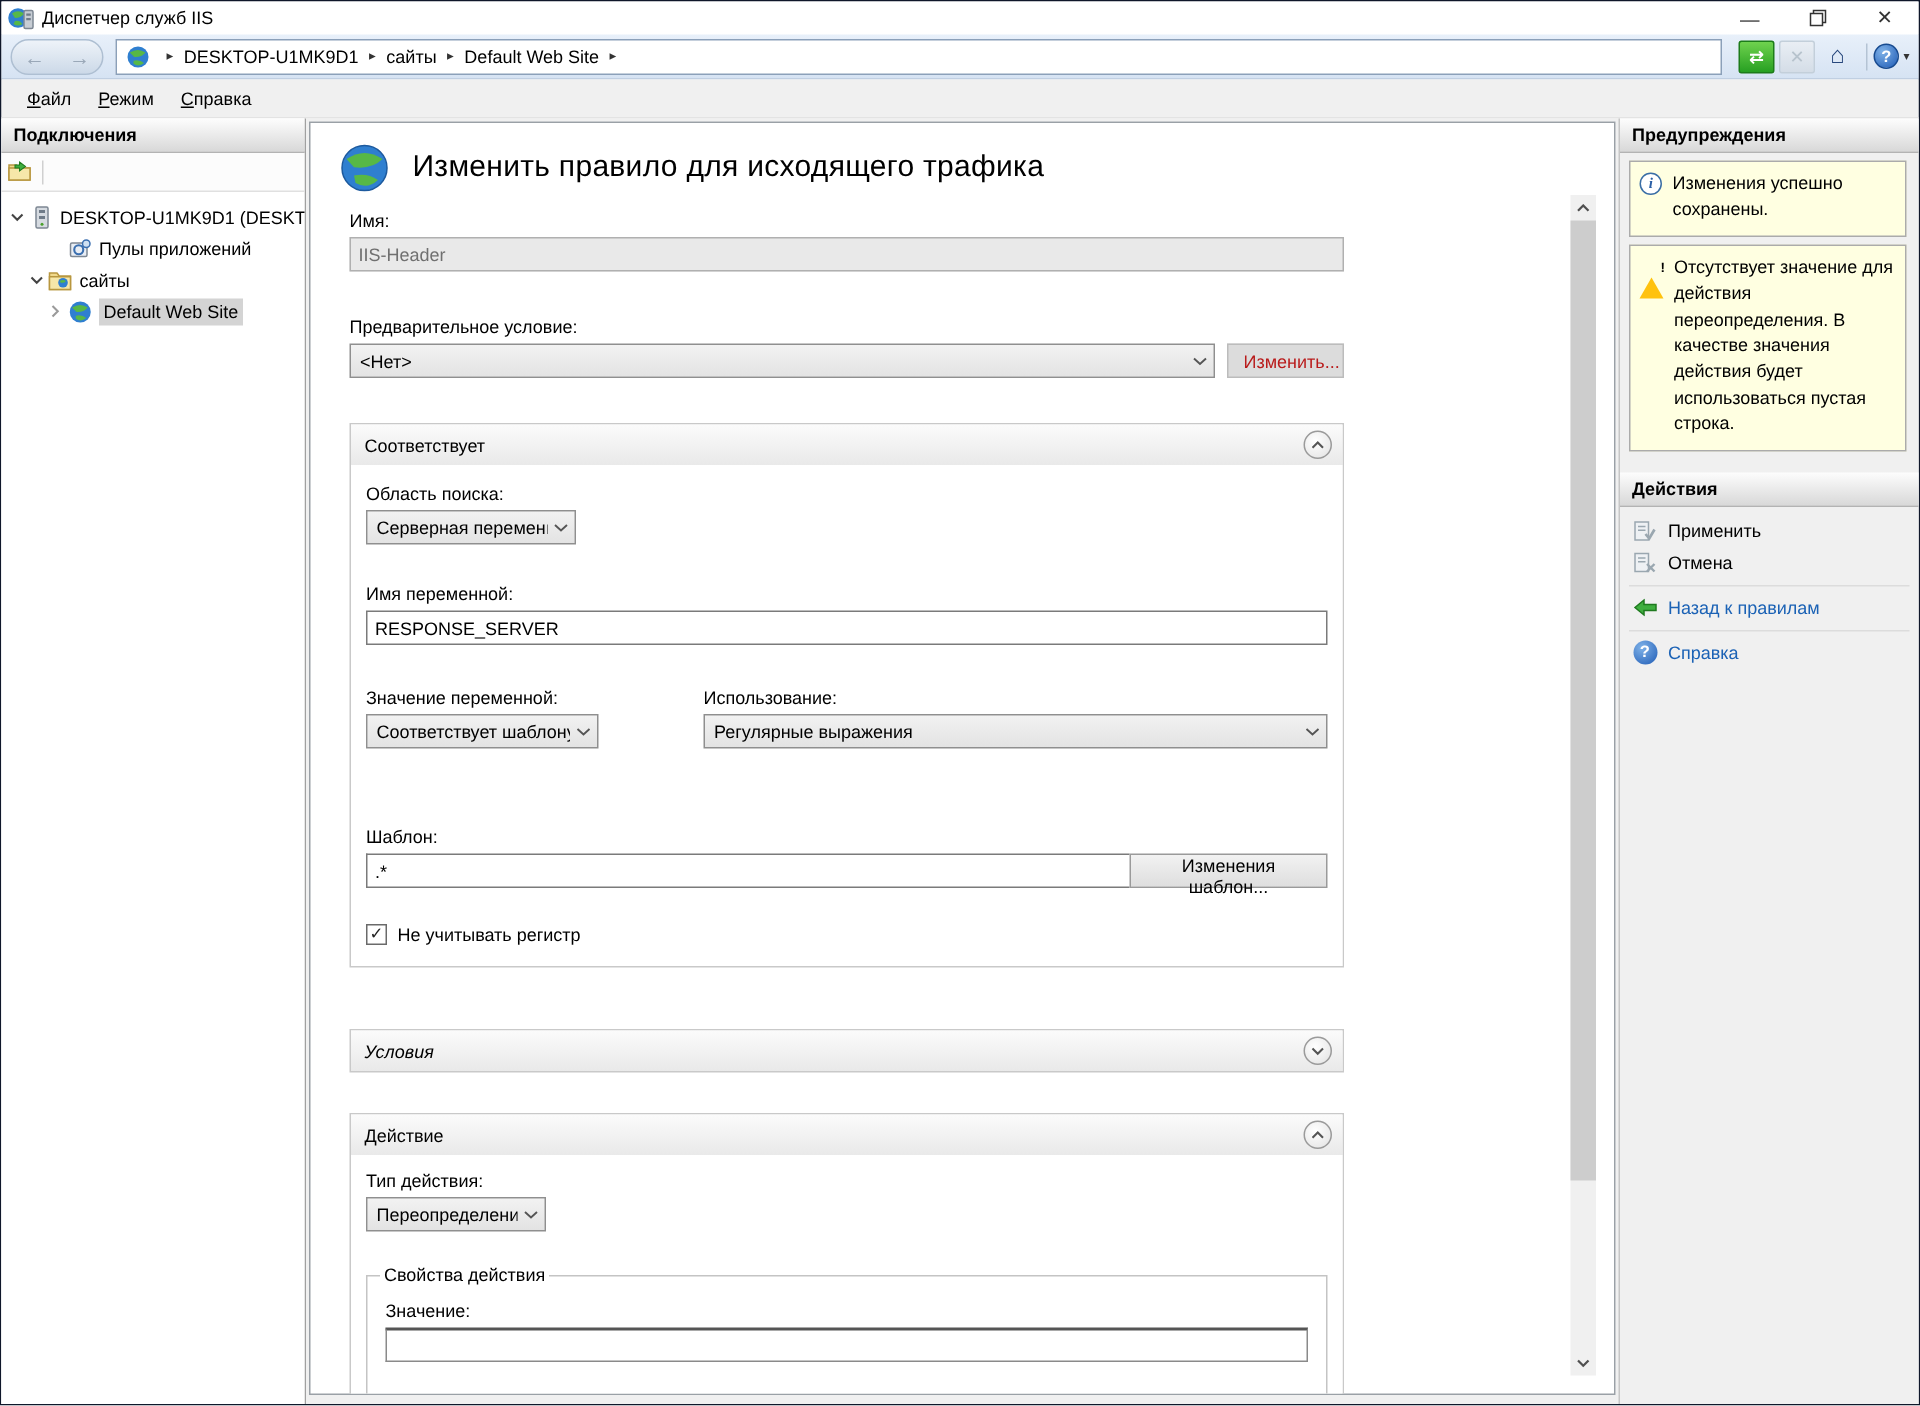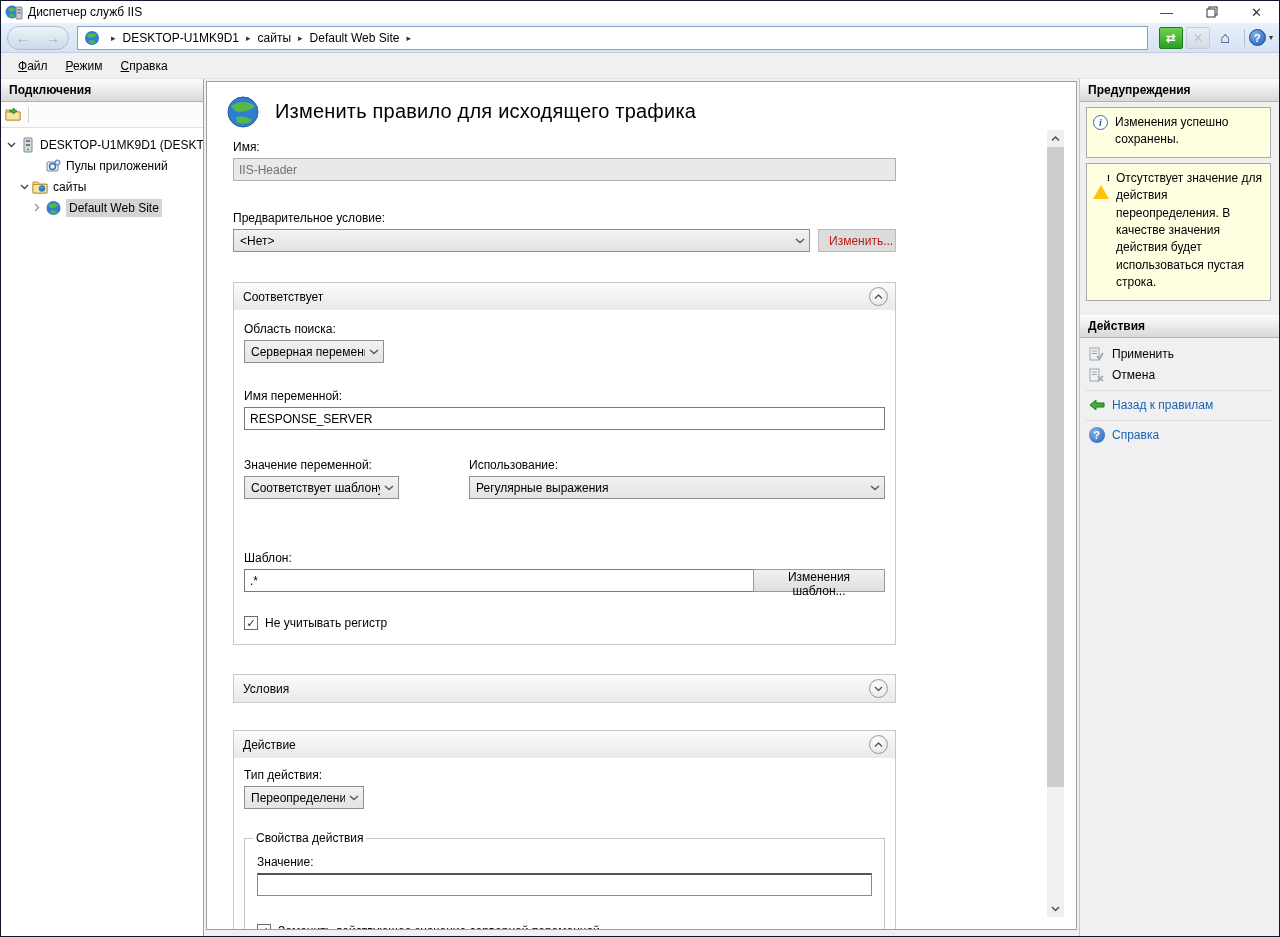--- a/index.html
+++ b/index.html
@@ -331,21 +331,21 @@
 
                 <div class="checkrow">
                   <span class="checkbox">
                       <span>✓</span>
                     </span>
                   <span>Не учитывать регистр</span>
                 </div>
               </div>
             </div>
 
-            <div class="section" style="margin-top:29px;">
+            <div class="section" style="margin-top:41px;font-style:italic;">
               <div class="section-header">
                 <span class="stitle">Условия</span>
                 <span class="collapse-btn">
                   <svg width="9" height="6" viewBox="0 0 9 6">
                       <polyline points="1,1 4.5,4.5 8,1" fill="none" stroke="#555" stroke-width="1.4"></polyline>
                     </svg>
                 </span>
               </div>
             </div>
 

